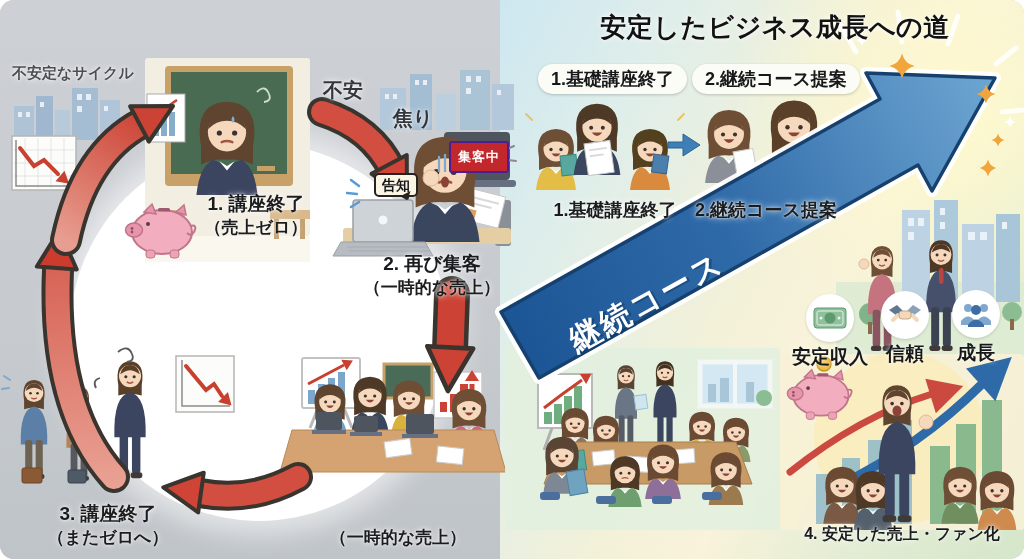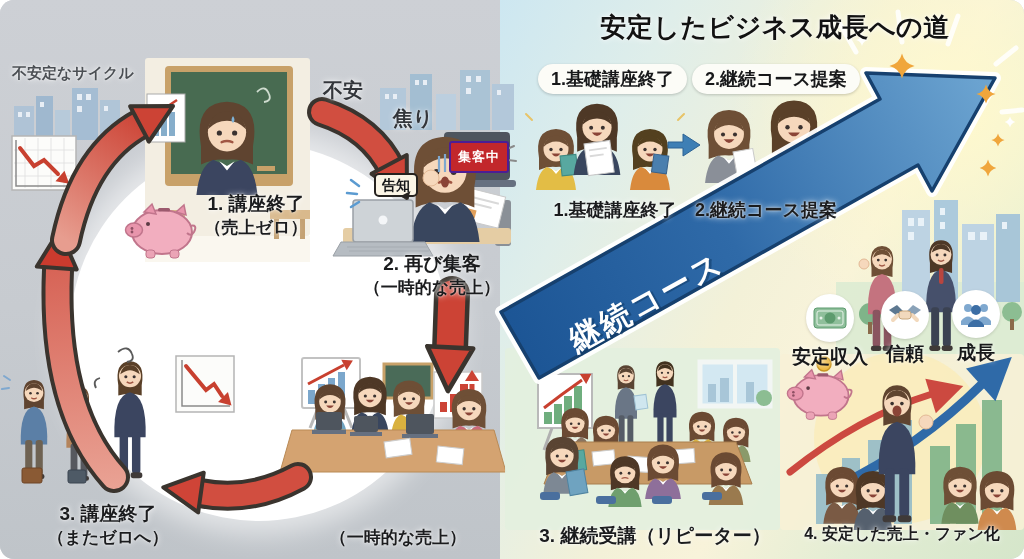--- a/index.html
+++ b/index.html
@@ -549,15 +549,14 @@
           <path d="M2,20 q7,-9 14,0 v4 h-14 Z" fill="#7fa8cf"></path>
           <circle cx="25" cy="7" r="4" fill="#7fa8cf"></circle>
           <path d="M18,20 q7,-9 14,0 v4 h-14 Z" fill="#7fa8cf"></path>
           <circle cx="17" cy="9" r="5" fill="#3c6ea5"></circle>
           <path d="M9,24 q8,-11 16,0 v2 h-16 Z" fill="#3c6ea5"></path>
         </svg>
     </div>
     <div class="lbl">成長</div>
   </div>
 
-  <div class="t" style="left:530px;top:524px;width:250px;font-size:19px;">3. 継続受講（リピーター）</div>
   <div class="t" style="left:786px;top:524px;width:232px;font-size:16px;">4. 安定した売上・ファン化</div>
 </div>
 
 </body></html>

